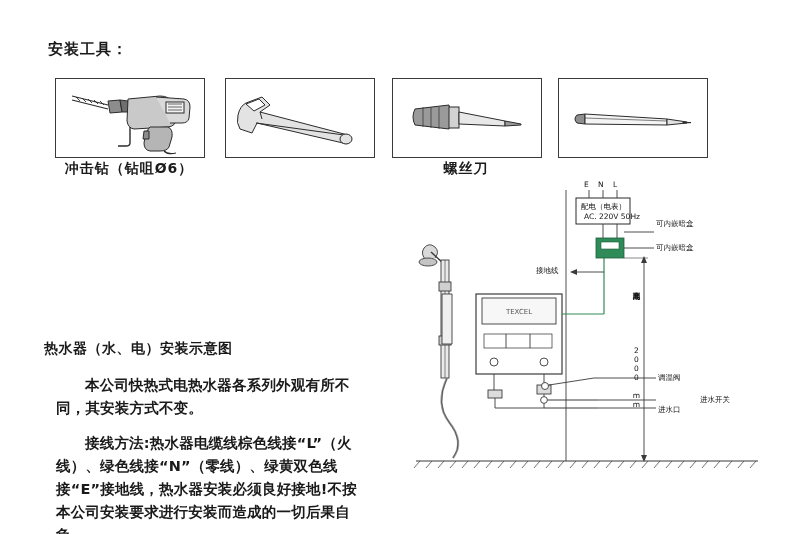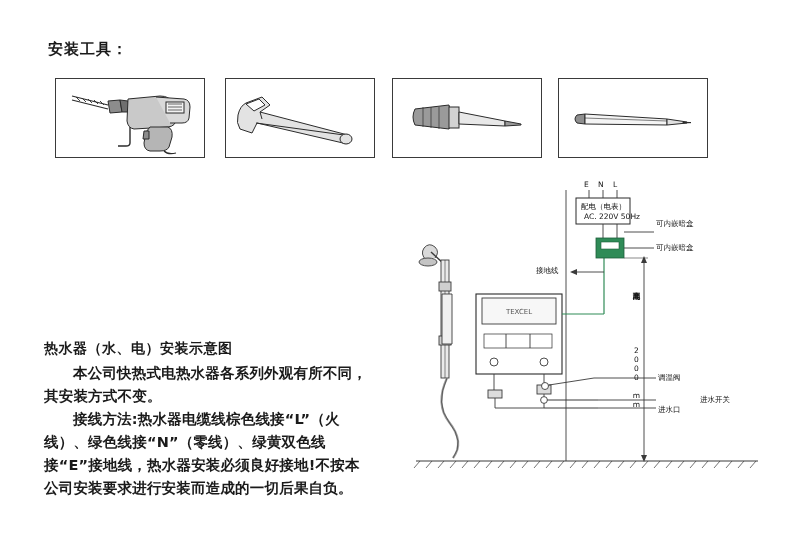--- a/index.html
+++ b/index.html
@@ -41,21 +41,21 @@
   
   .desc-title{
     position:absolute;left:44px;top:340px;
     font-size:14px;font-weight:bold;letter-spacing:0.5px;
   }
   .desc-body{
     position:absolute;left:44px;top:362px;width:330px;
     font-size:14.5px;font-weight:bold;line-height:23px;
     letter-spacing:0.2px;
   }
-  .desc-body p{margin:0;}
+  .desc-body p{margin:12px;}
   .indent{text-indent:2em;}
 
   
   .diagram{position:absolute;left:398px;top:186px;width:380px;height:300px;}
   .diagram svg{display:block;}
   .lbl{
     position:absolute;font-size:7.5px;color:#111;
     font-family:"DejaVu Sans","Liberation Sans",sans-serif;
     white-space:nowrap;line-height:10px;
   }
@@ -91,20 +91,21 @@
         <path d="M94 48 L112 48 Q117 50 116 58 L113 68 Q111 72 104 72 L94 72 Q88 71 88 64 L90 53 Z" fill="#b5b5b5" stroke="#2b2b2b"></path>
 
         <path d="M88 52 L93 52 L93 60 L87 60 Z" fill="#8c8c8c" stroke="#2b2b2b"></path>
 
         <path d="M108 72 Q112 76 120 74" stroke-width="1.2"></path>
 
         <path d="M74 48 L74 64 Q74 67 70 67 L62 67" stroke-width="1.4"></path>
       </g>
     </svg>
   </div>
+  <div class="tool-caption b1">冲击钻（钻咀Ø6）</div>
 
   <div class="tool-box b2">
     <svg width="146" height="76" viewBox="0 0 146 76">
       <g stroke="#2b2b2b" fill="#e3e3e3" stroke-width="1">
         <path d="M20 24 L36 18 L44 26 L34 33 L118 55 Q126 57 125 61 Q124 65 117 64 L31 44 L26 54 L14 50 Q10 44 12 36 Q14 27 20 24 Z"></path>
         <path d="M20 25 L33 20 L39 26 L28 32 Z" fill="#ffffff"></path>
         <path d="M30 44 L118 56" fill="none"></path>
         <path d="M34 33 L36 40" fill="none"></path>
         <ellipse cx="120" cy="60" rx="6" ry="5" fill="#e3e3e3"></ellipse>
       </g>
@@ -119,20 +120,21 @@
         <path d="M30 28 L30 48 M38 28 L38 49 M46 28 L46 50" stroke-width="0.7" fill="none"></path>
 
         <rect x="56" y="28" width="10" height="21" fill="#d2d2d2"></rect>
 
         <path d="M66 33 L112 42 L112 47 L66 45 Z" fill="#e8e8e8"></path>
 
         <path d="M112 42 L128 45 L128 46 L112 47 Z" fill="#9a9a9a"></path>
       </g>
     </svg>
   </div>
+  <div class="tool-caption b3">螺丝刀</div>
 
   <div class="tool-box b4">
     <svg width="146" height="76" viewBox="0 0 146 76">
       <g stroke="#2b2b2b" stroke-width="1">
 
         <path d="M18 36 Q14 40 18 44 L26 45 L26 35 Z" fill="#8f8f8f"></path>
 
         <path d="M26 35 L108 40 L108 46 L26 45 Z" fill="#f4f4f4"></path>
         <path d="M26 39 L108 42" fill="none" stroke-width="0.6"></path>
 

